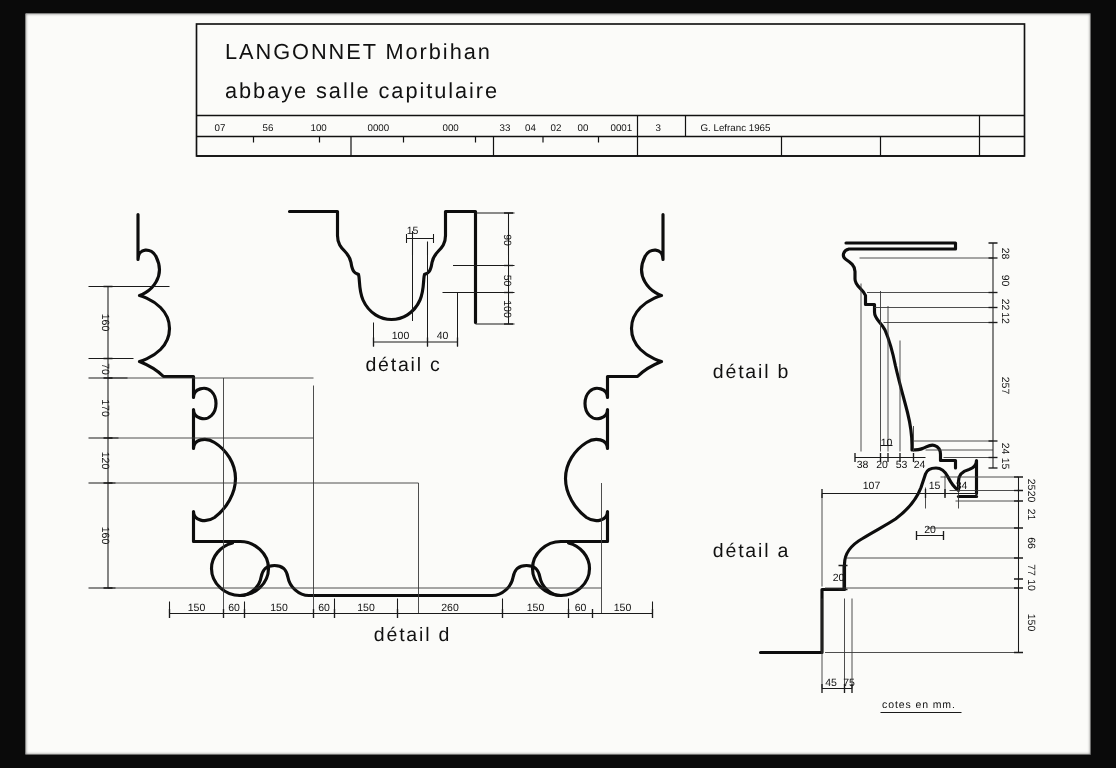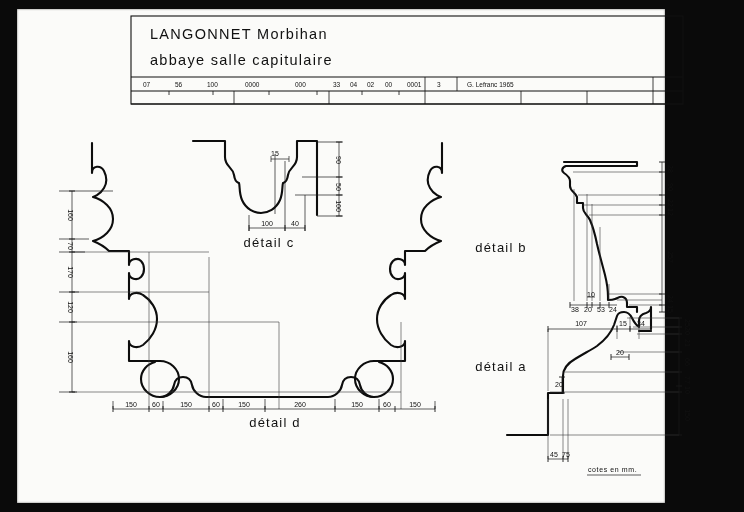--- a/index.html
+++ b/index.html
@@ -1,19 +1,19 @@
 <!DOCTYPE html>
 <html><head>
 <meta charset="utf-8">
 <style>
   html,body{margin:0;padding:0;background:#000;}
   body{width:744px;height:512px;overflow:hidden;
        font-family:"Liberation Sans", sans-serif;}
   #frame{position:relative;width:744px;height:512px;background:#0a0a0a;}
-  #paper{position:absolute;left:17px;top:9px;width:648px;height:494px;
+  #paper{position:absolute;left:17px;top:9px;width:710px;height:494px;
          background:#fbfbf9;box-shadow:0 0 2px #555 inset;}
   svg{display:block;}
   .dimtxt{font-family:"Liberation Sans", sans-serif;font-size:7px;fill:#111;}
   .dimtxt-v{font-family:"Liberation Sans", sans-serif;font-size:7px;fill:#111;}
   .caption{font-family:"Liberation Sans", sans-serif;font-size:13px;fill:#111;
            letter-spacing:1.2px;}
   .titletxt{font-family:"Liberation Sans", sans-serif;font-size:14.5px;fill:#111;
             letter-spacing:1.3px;}
   .tbnum{font-family:"Liberation Sans", sans-serif;font-size:6.5px;fill:#111;}
   .tbname{font-family:"Liberation Sans", sans-serif;font-size:6.5px;fill:#111;}

